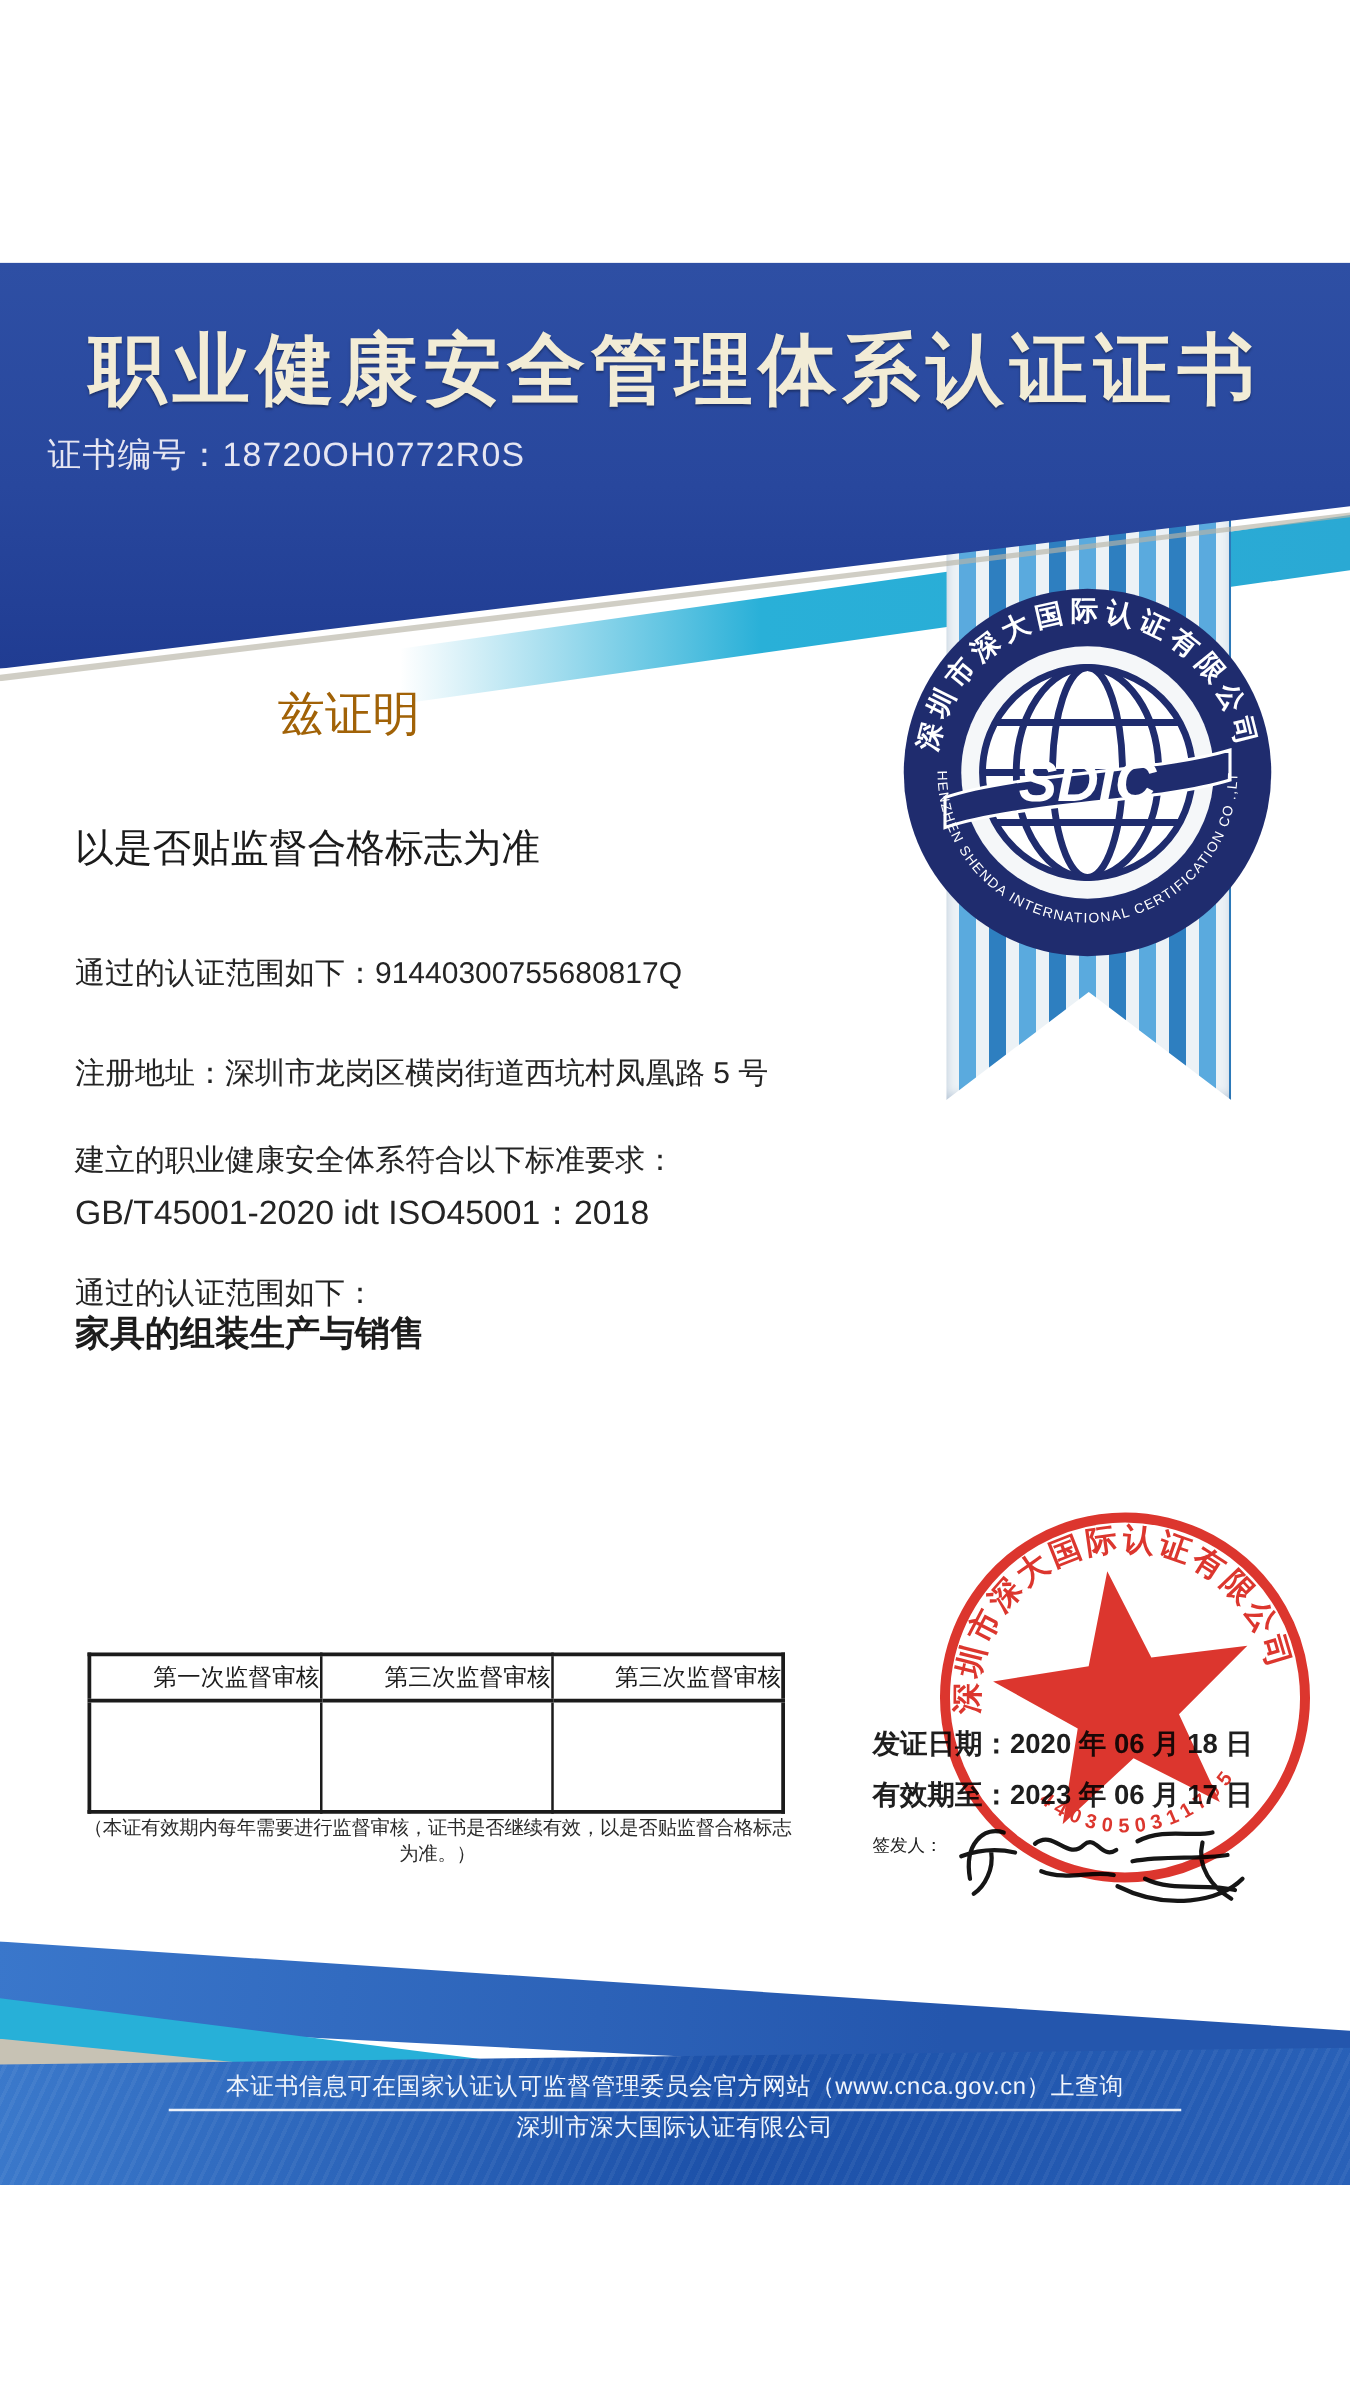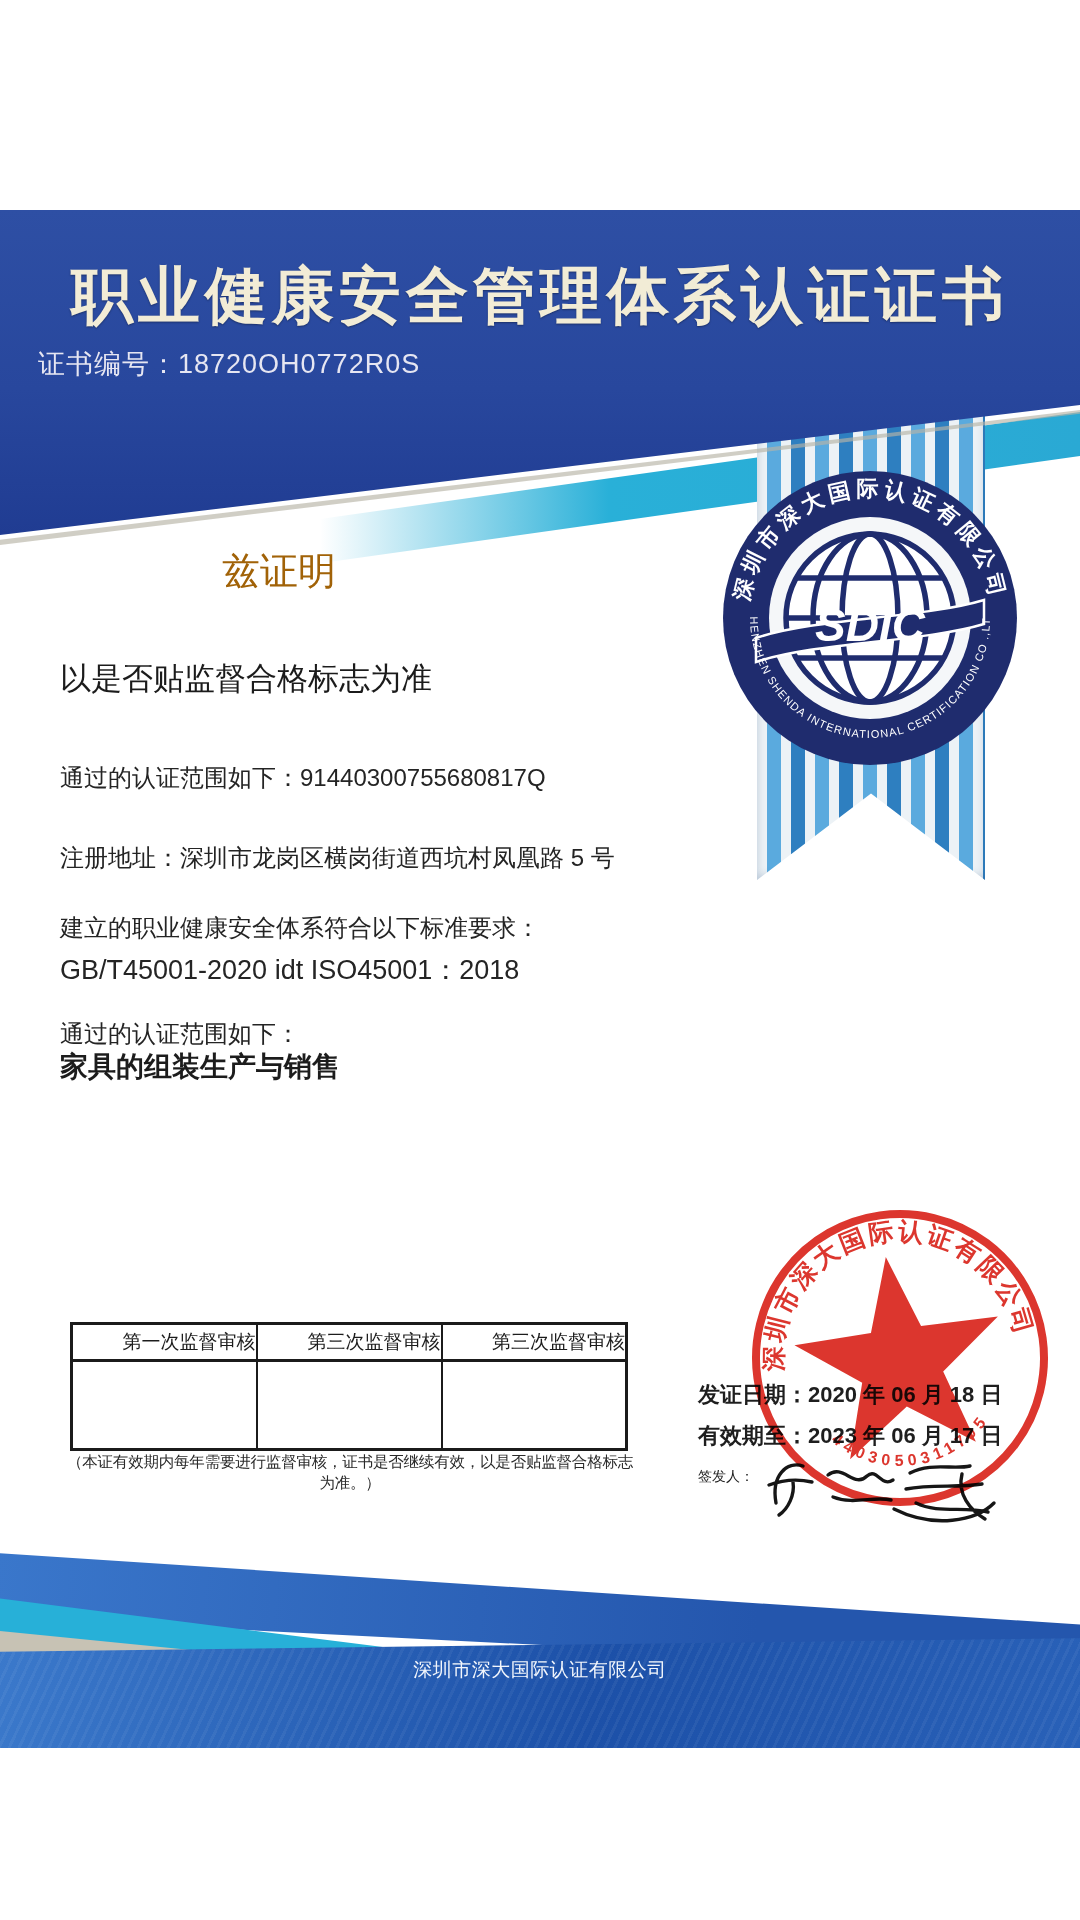--- a/index.html
+++ b/index.html
@@ -195,17 +195,18 @@
       <textPath href="#sealBottom" startOffset="50%" text-anchor="middle">4403050311795</textPath>
     </text>
   </svg>
 
   <div class="foot-blue-band"></div>
   <div class="foot-cyan-wedge"></div>
   <div class="foot-grey-sliver"></div>
 
   <div class="footer-bar">
     <div class="footer-inner">
+      <div class="foot-line"><span class="foot-line1">本证书信息可在国家认证认可监督管理委员会官方网站（www.cnca.gov.cn）上查询</span></div>
       <div class="foot-line">深圳市深大国际认证有限公司</div>
     </div>
   </div>
 
 </div>
 
 </body></html>

